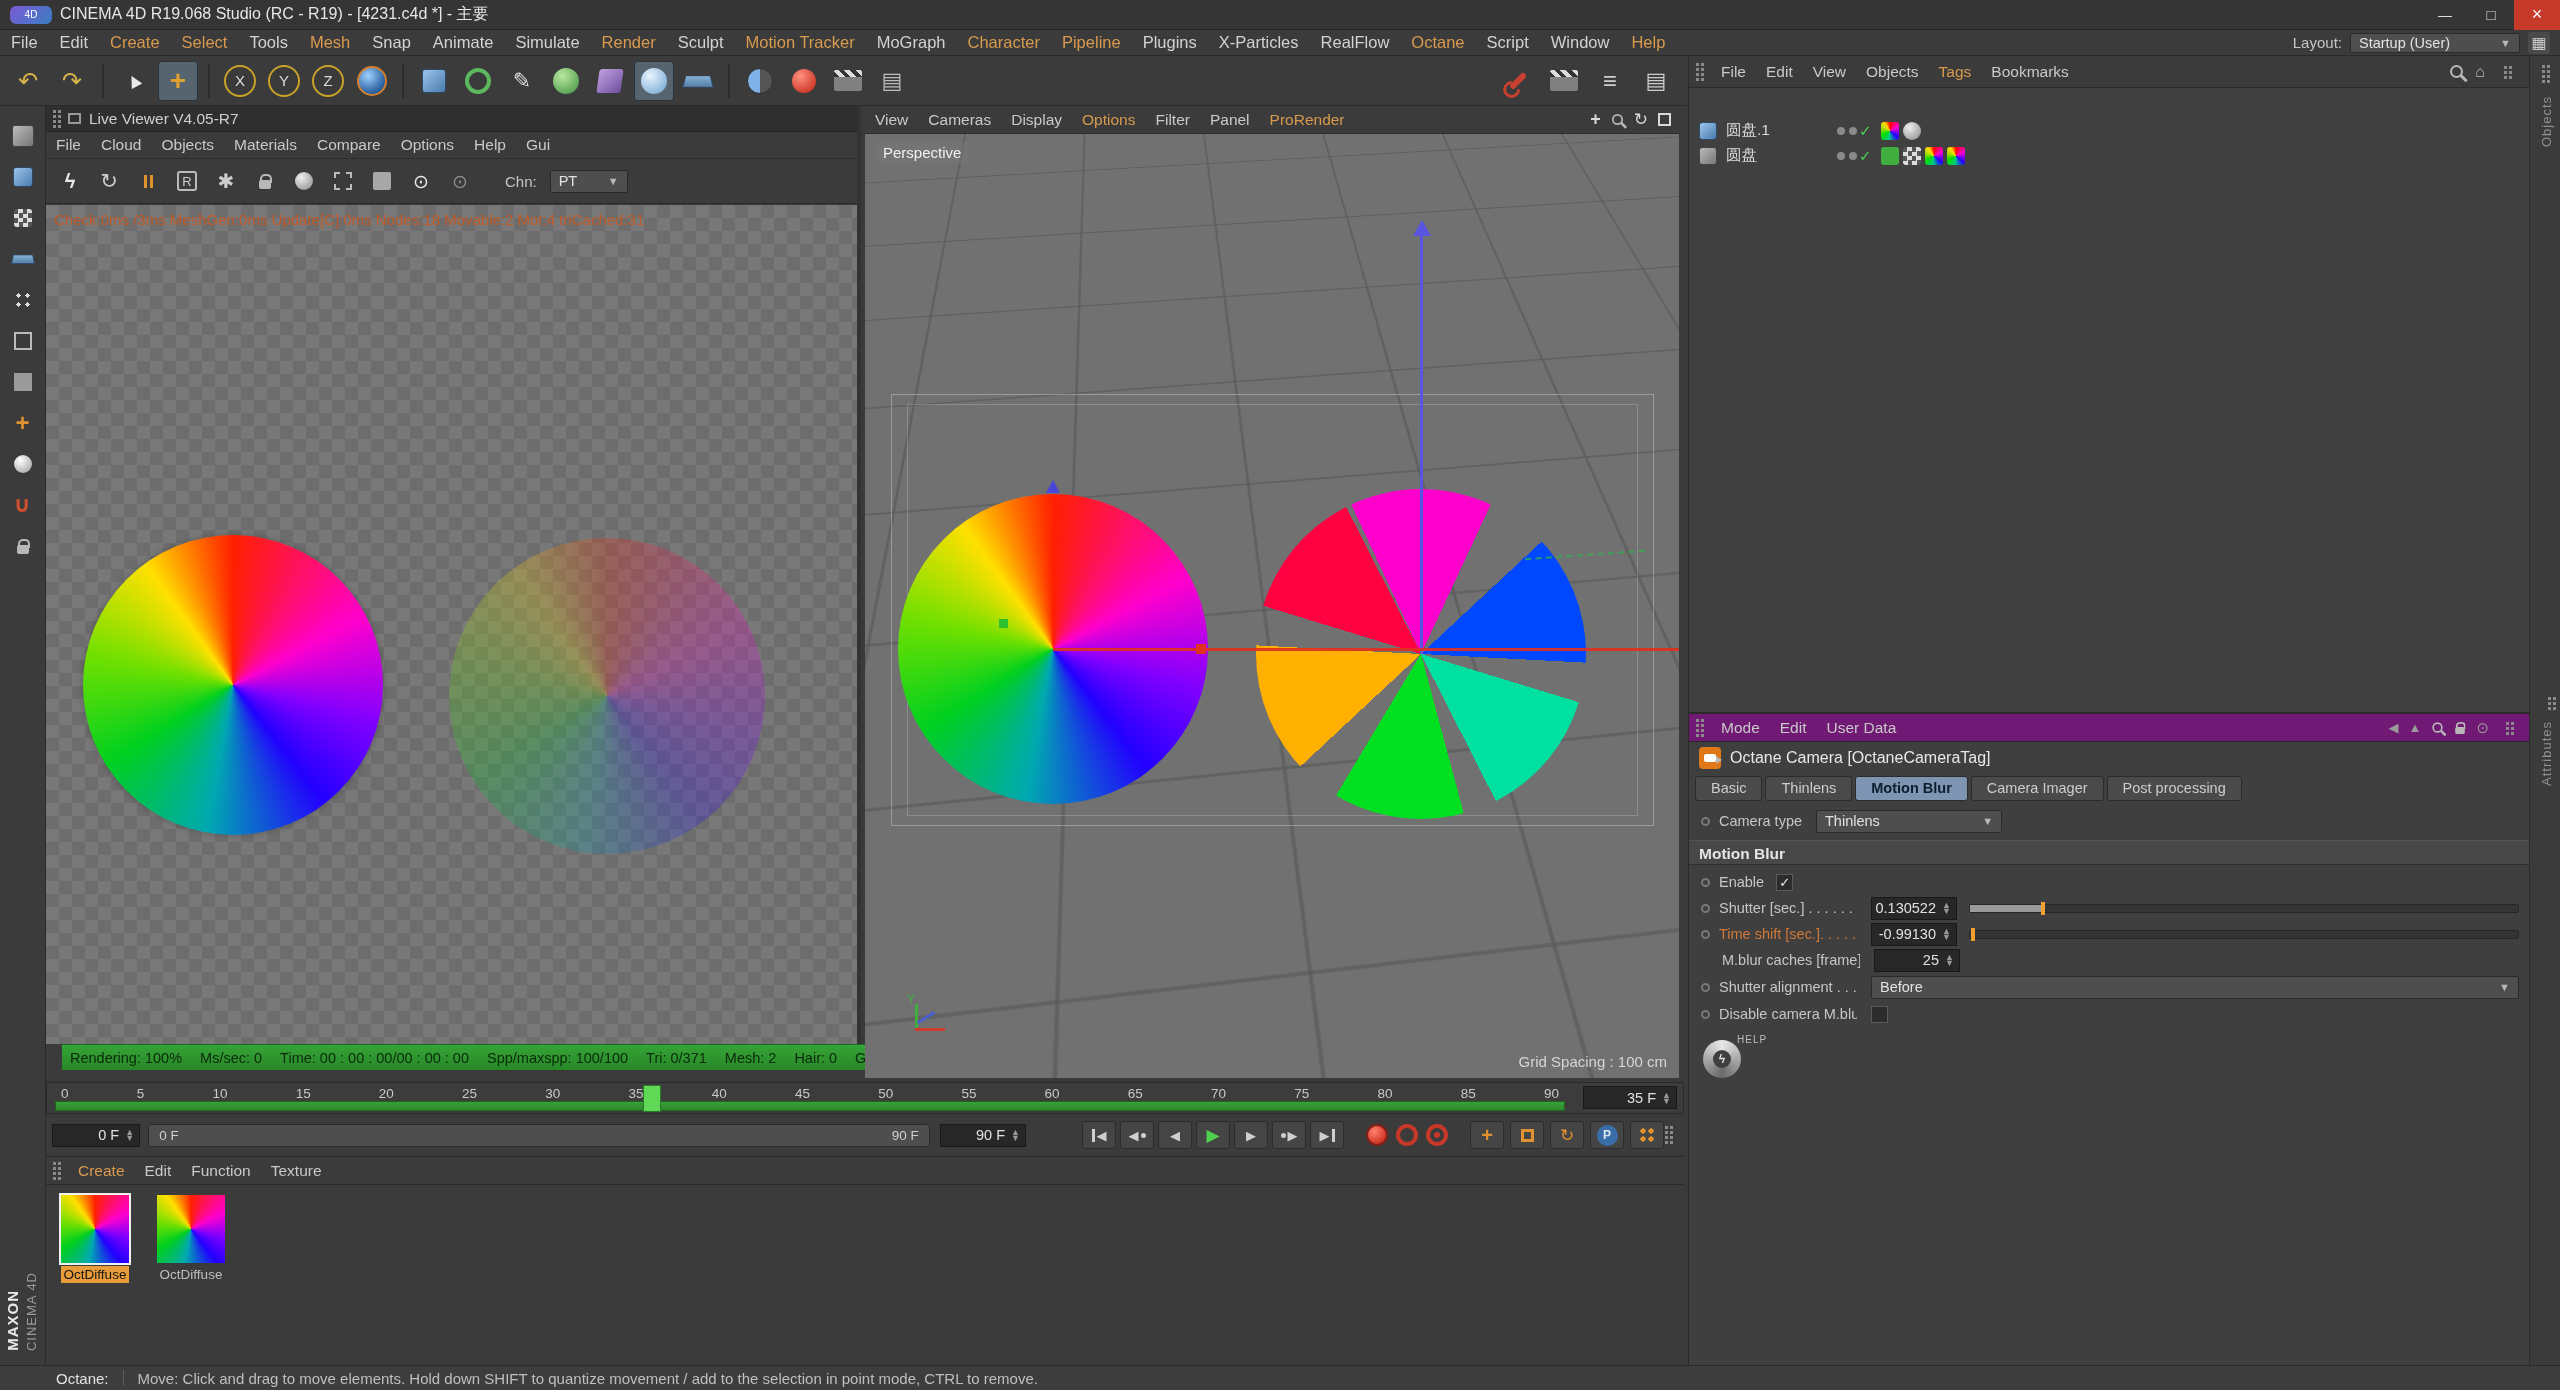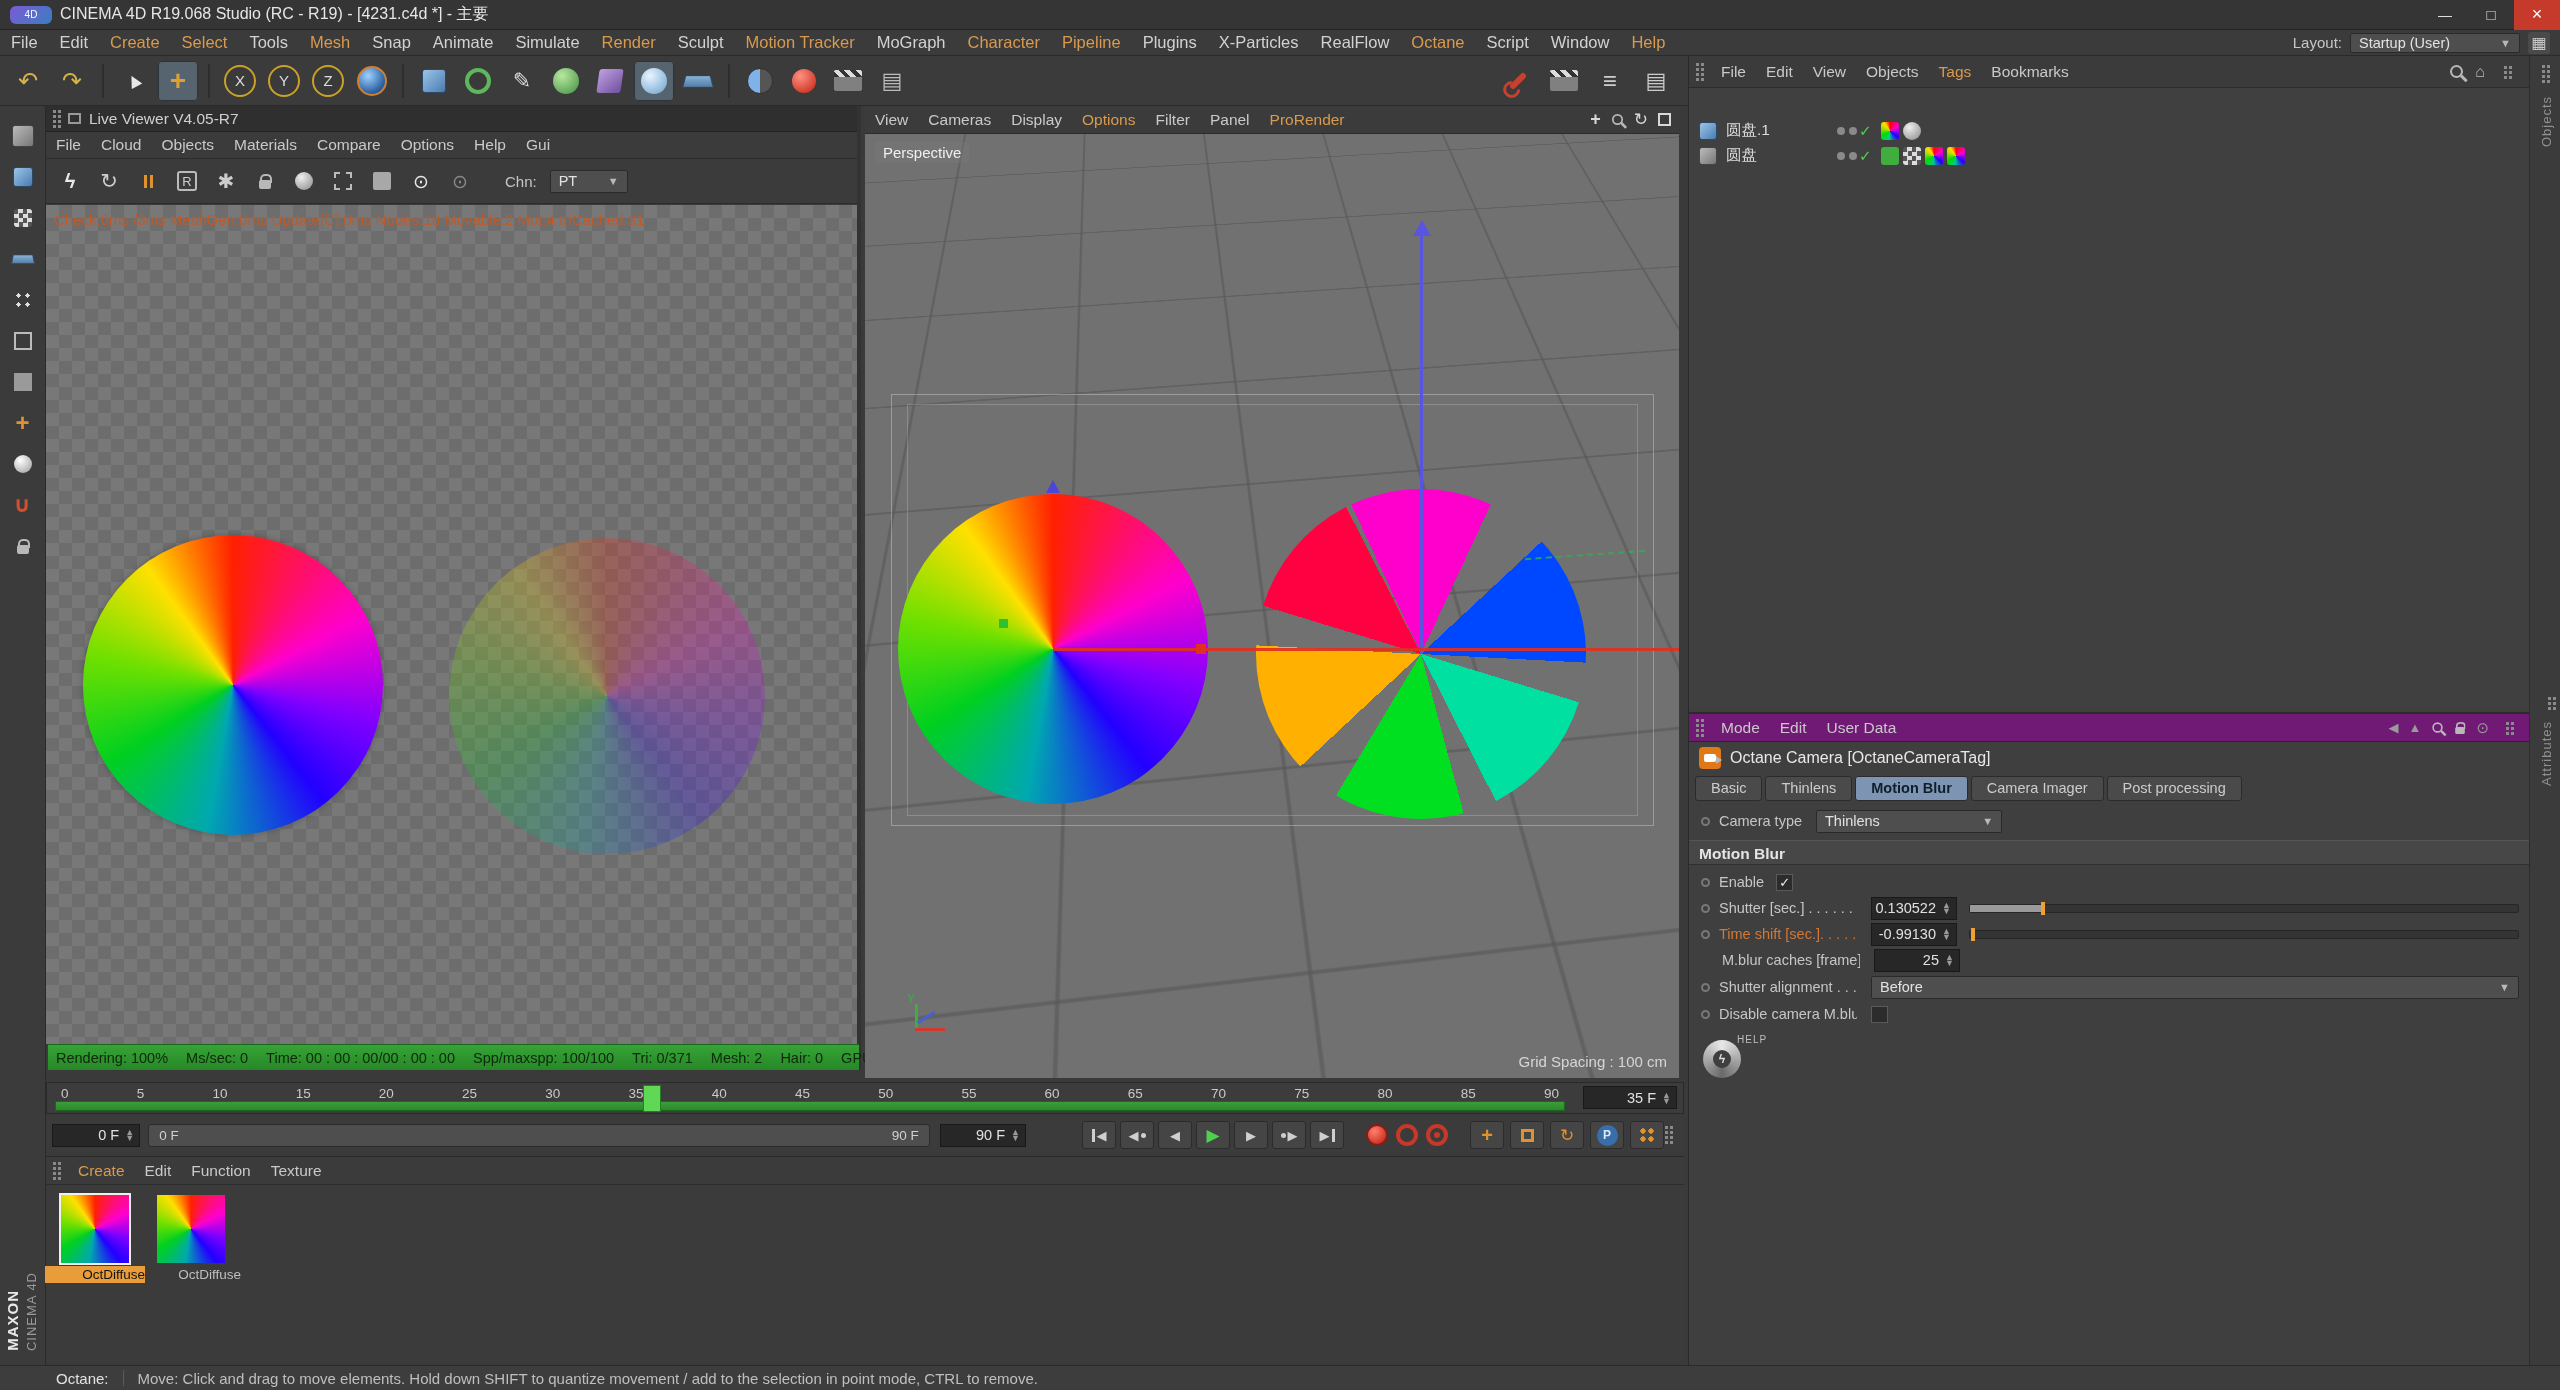--- a/index.html
+++ b/index.html
@@ -58,21 +58,21 @@
 .omdots{display:flex;gap:4px;position:absolute;left:148px}
 .omdots i{width:8px;height:8px;border-radius:50%;background:#8a8a8a}
 .omtags{display:flex;gap:4px;position:absolute;left:192px;align-items:center}
 .omchk{color:#4fd04f;font-size:15px;font-weight:bold}
 .tick{font-size:13.5px;color:#c9c9c9}
 .tbtn{width:34px;height:28px;background:#454545;border:1px solid #2b2b2b;border-radius:3px;display:flex;align-items:center;justify-content:center;gap:2px;color:#cfcfcf;font-size:13px;flex:none}
 .bar{width:3px;height:13px;background:#cfcfcf}
 .reccirc{width:22px;height:22px;border-radius:50%;flex:none}
 .matwrap{width:82px;display:flex;flex-direction:column;align-items:center;gap:3px}
 .matthumb{width:68px;height:68px}
-.matlabel{font-size:13.5px;color:#bfbfbf;width:100px;text-align:right;white-space:nowrap;overflow:hidden;padding:1px 0}
+.matlabel{font-size:13.5px;color:#bfbfbf;width:68px;text-align:center;white-space:nowrap;overflow:hidden;padding:1px 0}
 .matwrap.sel .matthumb{outline:2px solid #f0f0f0}
 .matwrap.sel .matlabel{background:#e89c3a;color:#141414}
 .vtext{writing-mode:vertical-rl;transform:rotate(180deg);font-size:13px;color:#909090;letter-spacing:1px}
 .lvstat{font-size:14.5px;color:#0c2a0c;white-space:nowrap}
 </style>
 </head>
 <body>
 
 <div class="abs flex" style="left:0;top:0;width:2560px;height:30px;background:#353535;border-bottom:1px solid #232323">
   <div style="width:42px;height:18px;margin:0 8px 0 10px;border-radius:6px;background:linear-gradient(135deg,#7a5bd6,#3a7ec0);color:#fff;font-size:10px;display:flex;align-items:center;justify-content:center">4D</div>
@@ -293,21 +293,21 @@
     <div class="dd" style="width:78px;margin-left:6px">
       <span>PT</span>
         <span class="car">▼</span>
     </div>
   </div>
   <div class="abs" style="left:0;top:99px;width:811px;height:839px;background-color:#787878;background-image:linear-gradient(45deg,#6d6d6d 25%,transparent 25%,transparent 75%,#6d6d6d 75%),linear-gradient(45deg,#6d6d6d 25%,transparent 25%,transparent 75%,#6d6d6d 75%);background-position:0 0,13px 13px;background-size:26px 26px;overflow:hidden">
     <span style="position:absolute;left:8px;top:6px;font-size: 15px;color:#c05a28;white-space:nowrap">Check:0ms /3ms  MeshGen:0ms  Update[C]:0ms  Nodes:18 Movable:2 Mot:4 triCached:31</span>
     <div class="hue huedisc" style="position:absolute;left:37px;top:330px;width:300px;height:300px;box-shadow:0 0 6px rgba(0,0,0,.25)"></div>
     <div class="hue huedisc" style="position:absolute;left:403px;top:333px;width:316px;height:316px;opacity:.24"></div>
   </div>
-  <div class="abs flex" style="left:2px;top:938px;width:811px;height:26px;background:linear-gradient(#36a436,#278727);border-top:1px solid #1d661d;padding:0 8px;gap:33px">
+  <div class="abs flex" style="left:16px;top:938px;width:811px;height:26px;background:linear-gradient(#36a436,#278727);border-top:1px solid #1d661d;padding:0 8px;gap:33px">
     <div class="flex" style="gap:18px">
         <span class="lvstat">Rendering: 100%</span>
         <span class="lvstat">Ms/sec: 0</span>
         <span class="lvstat">Time: 00 : 00 : 00/00 : 00 : 00</span>
         <span class="lvstat">Spp/maxspp: 100/100</span>
         <span class="lvstat">Tri: 0/371</span>
         <span class="lvstat">Mesh: 2</span>
         <span class="lvstat">Hair: 0</span>
         <span class="lvstat">GPU:₁</span>
       </div>

